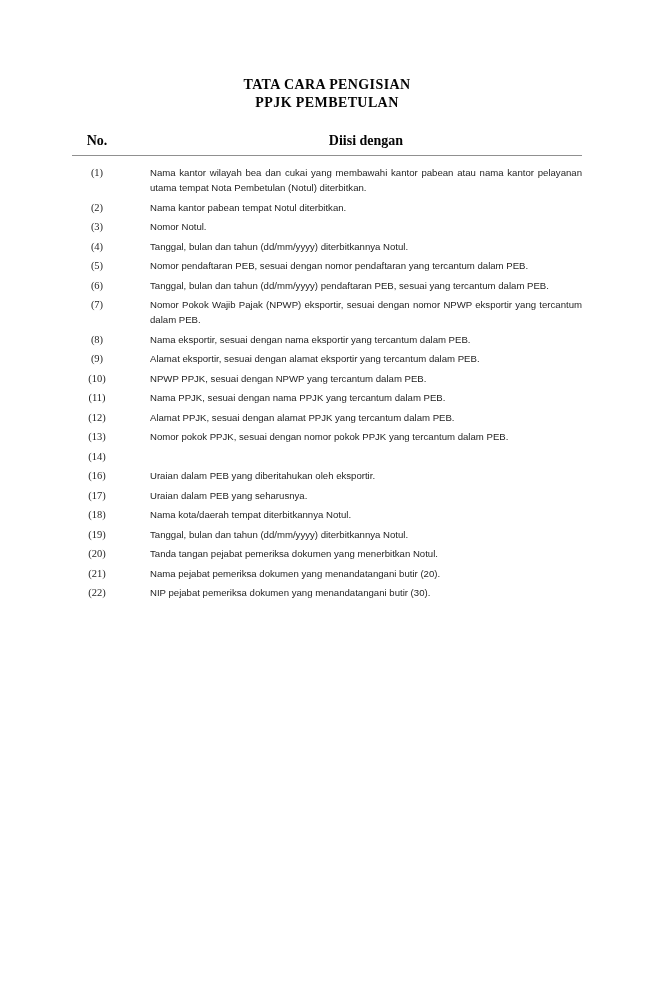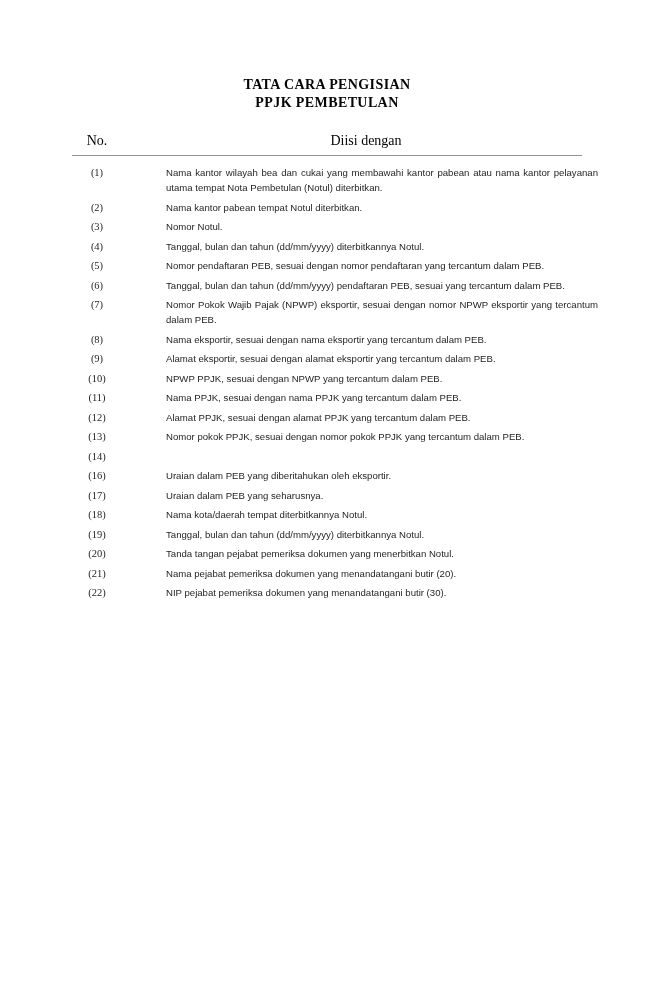--- a/index.html
+++ b/index.html
@@ -35,21 +35,21 @@
   }
   .table-wrap{
     margin-left:72px;
     width:510px;
   }
   .thead{
     margin-top:21px;
     display:flex;
     align-items:flex-end;
     font-family:"Liberation Serif",serif;
-    font-weight:normal;
+    font-weight:bold;
     font-size:14px;
     line-height:15px;
     color:var(--heading);
   }
   .th-no{
     width:50px;
     text-align:center;
     flex:0 0 auto;
   }
   .th-desc{
@@ -75,21 +75,21 @@
   .cell-no{
     width:50px;
     flex:0 0 auto;
     text-align:center;
     font-family:"Liberation Serif",serif;
     font-size:10.5px;
     line-height:15px;
     color:var(--text);
   }
   .cell-desc{
-    margin-left:44px;
+    margin-left:28px;
     width:432px;
     flex:0 0 auto;
     font-size:9.6px;
     line-height:15px;
     text-align:justify;
     color:var(--text);
   }
 </style>
 </head>
 <body>

